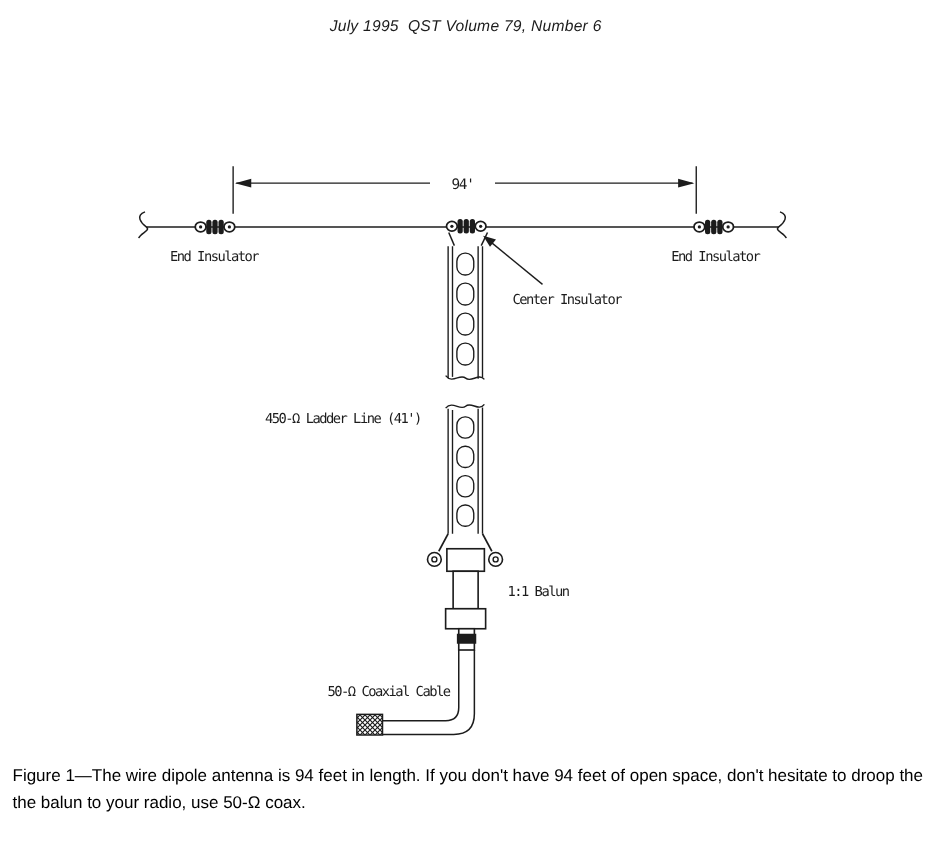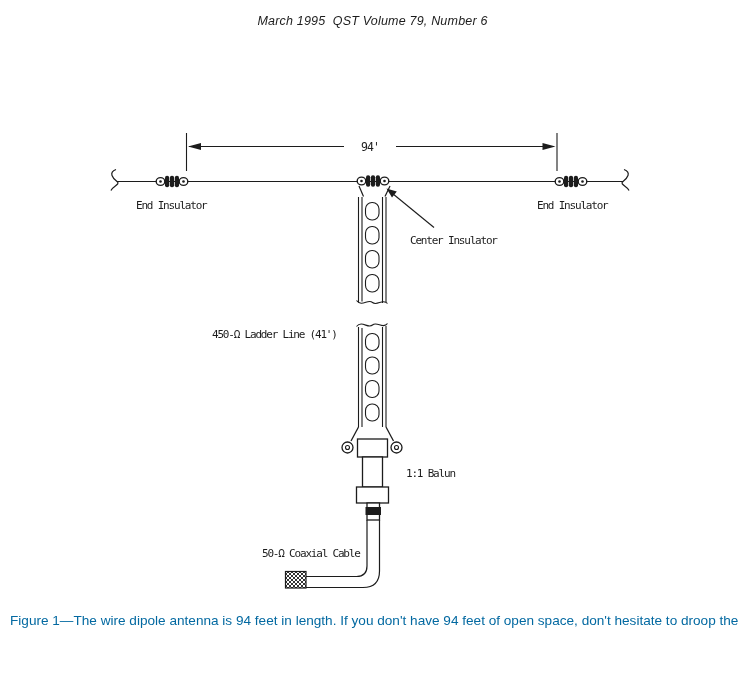--- a/index.html
+++ b/index.html
@@ -46,29 +46,29 @@
     letter-spacing: -1px;
     fill: #1c1c1c;
   }
   .caption {
     position: absolute;
     top: 611px;
     left: 10px;
     width: 730px;
     font-size: 13.6px;
     line-height: 20.6px;
-    color: #0369a1;
+    color: #000000;
   }
 </style>
 </head>
 <body>
 
 <div class="page">
 
-  <div class="header-line">March 1995  QST Volume 79, Number 6</div>
+  <div class="header-line">July 1995  QST Volume 79, Number 6</div>
 
   <svg class="diagram-svg" width="745" height="600" viewBox="0 0 745 600">
     <defs>
       <pattern id="crosshatch" width="4" height="4" patternUnits="userSpaceOnUse">
         <rect width="4" height="4" fill="#ffffff"></rect>
         <path d="M0,4 L4,0 M0,0 L4,4" stroke="#1c1c1c" stroke-width="0.9"></path>
       </pattern>
       <g id="insulator-sym">
         <ellipse cx="-11.5" cy="0" rx="4.3" ry="3.9" fill="#ffffff" stroke="#1c1c1c" stroke-width="1.4"></ellipse>
         <circle cx="-11.5" cy="0" r="1.3" fill="#1c1c1c" stroke="none"></circle>
@@ -157,15 +157,16 @@
     <text class="cad-text" x="136" y="208.5">End Insulator</text>
     <text class="cad-text" x="537" y="208.5">End Insulator</text>
     <text class="cad-text" x="410" y="243.5">Center Insulator</text>
     <text class="cad-text" x="212" y="338">450-Ω Ladder Line (41')</text>
     <text class="cad-text" x="406" y="476.5">1:1 Balun</text>
     <text class="cad-text" x="262" y="556.5">50-Ω Coaxial Cable</text>
   </svg>
 
   <div class="caption">
     <div>Figure 1—The wire dipole antenna is 94 feet in length. If you don't have 94 feet of open space, don't hesitate to droop the</div>
+    <div>the balun to your radio, use 50-Ω coax.</div>
   </div>
 
 </div>
 
 </body></html>

